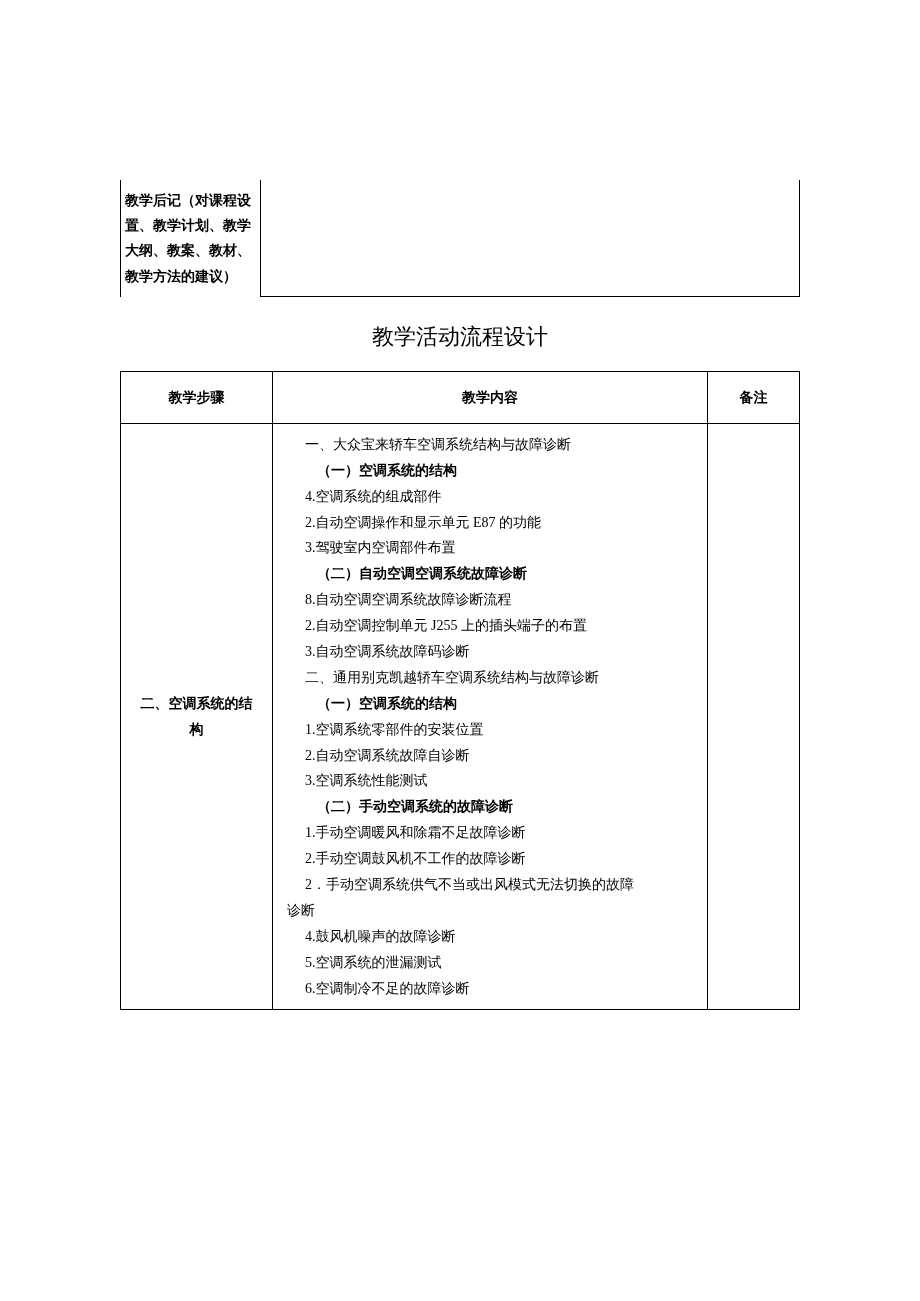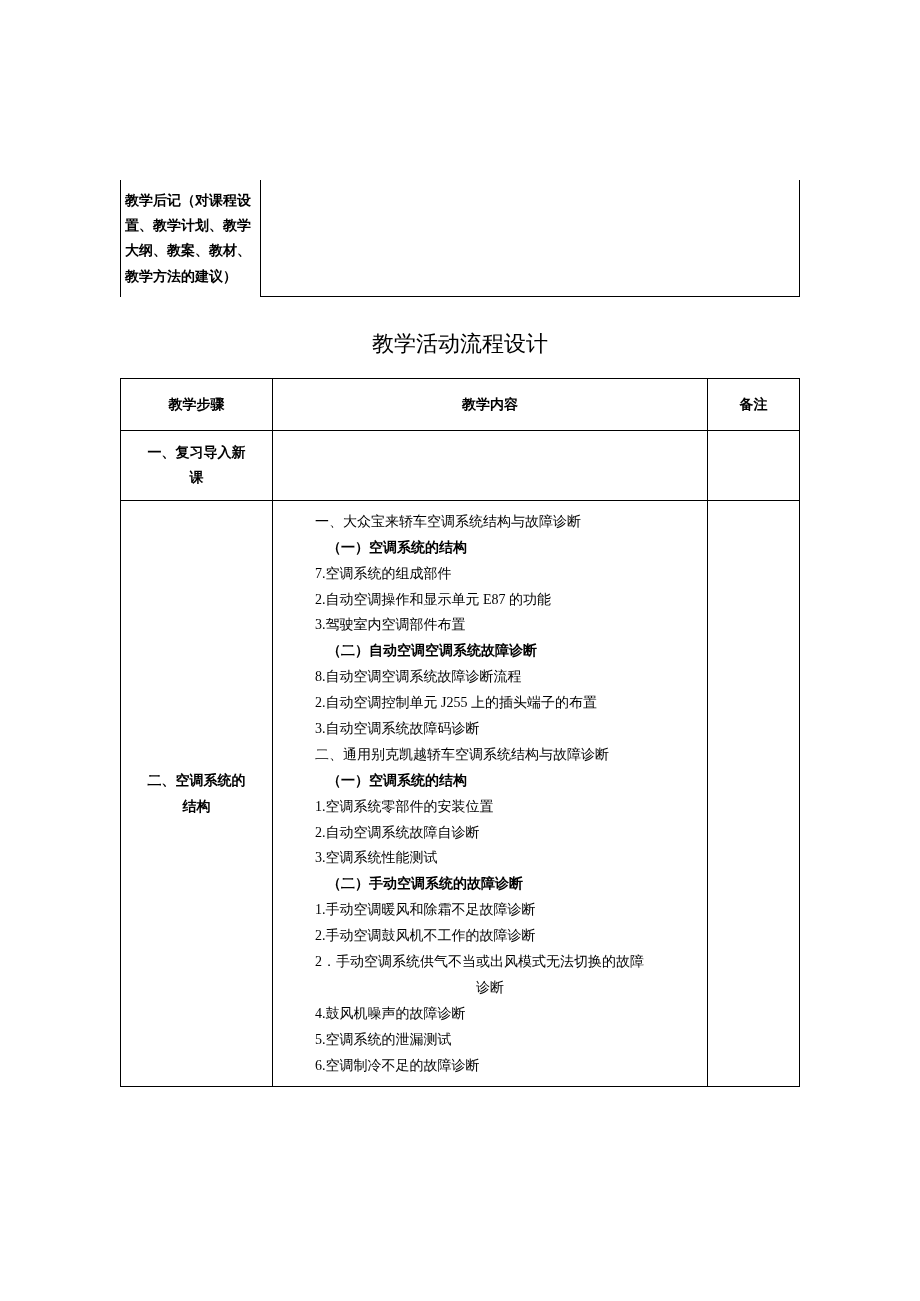--- a/index.html
+++ b/index.html
@@ -34,31 +34,31 @@
       border-bottom: none;
       line-height: 1.8;
     }
     .top-table .content-cell {
       border-top: none;
     }
     .section-title {
       text-align: center;
       font-size: 22px;
       font-family: "SimSun", "宋体", serif;
-      margin: 27px 0 14px 0;
+      margin: 20px 0 14px 0;
       font-weight: normal;
     }
     .main-table {
       width: 100%;
       border-collapse: collapse;
     }
     .main-table th,
     .main-table td {
       border: 1px solid #000;
-      padding: 8px 24px;
+      padding: 8px 14px;
       vertical-align: middle;
     }
     .main-table th {
       font-weight: bold;
       text-align: center;
       height: 52px;
     }
     .col-step {
       width: 152px;
       text-align: center;
@@ -72,21 +72,21 @@
     }
     .content-lines {
       font-family: "SimSun", "宋体", serif;
     }
     .line {
       display: block;
       line-height: 1.85;
     }
     .ind1 { padding-left: 18px; }
     .ind2 { padding-left: 30px; font-weight: bold; }
-    .wrap-line { padding-left: 0; text-align: center; }
+    .wrap-line { padding-left: 0; }
   </style>
 </head>
 <body>
 
 <table class="top-table">
   <tbody>
       <tr>
     <td class="label-cell">教学后记（对课程设置、教学计划、教学大纲、教案、教材、教学方法的建议）</td>
     <td class="content-cell"></td>
   </tr>
@@ -97,32 +97,27 @@
 
 <table class="main-table">
   <thead>
     <tr>
       <th class="col-step">教学步骤</th>
       <th>教学内容</th>
       <th class="col-note">备注</th>
     </tr>
   </thead>
   <tbody>
-    <tr class="row-section1">
-      <td class="col-step">一、复习导入新课</td>
-      <td></td>
-      <td class="col-note"></td>
-    </tr>
     <tr>
       <td class="col-step">二、空调系统的结构</td>
       <td>
         <div class="content-lines">
           <span class="line ind1">一、大众宝来轿车空调系统结构与故障诊断</span>
           <span class="line ind2">（一）空调系统的结构</span>
-          <span class="line ind1">7.空调系统的组成部件</span>
+          <span class="line ind1">4.空调系统的组成部件</span>
           <span class="line ind1">2.自动空调操作和显示单元 E87 的功能</span>
           <span class="line ind1">3.驾驶室内空调部件布置</span>
           <span class="line ind2">（二）自动空调空调系统故障诊断</span>
           <span class="line ind1">8.自动空调空调系统故障诊断流程</span>
           <span class="line ind1">2.自动空调控制单元 J255 上的插头端子的布置</span>
           <span class="line ind1">3.自动空调系统故障码诊断</span>
           <span class="line ind1">二、通用别克凯越轿车空调系统结构与故障诊断</span>
           <span class="line ind2">（一）空调系统的结构</span>
           <span class="line ind1">1.空调系统零部件的安装位置</span>
           <span class="line ind1">2.自动空调系统故障自诊断</span>

